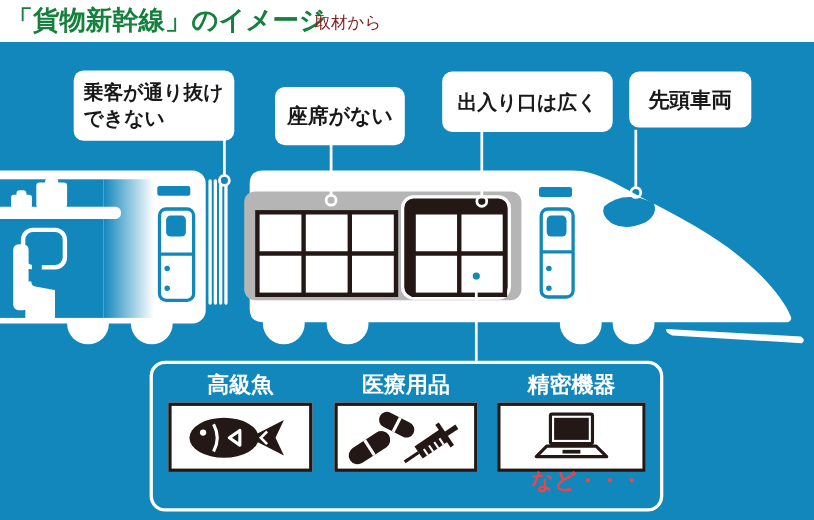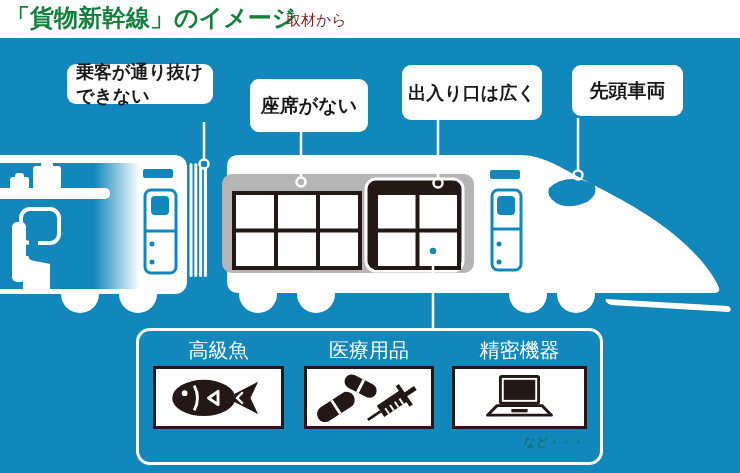--- a/index.html
+++ b/index.html
@@ -4,35 +4,35 @@
 <style>
   html,body{margin:0;padding:0;background:#fff;}
   .figure{position:relative;width:740px;height:473px;background:#fff;
           font-family:"Liberation Sans",sans-serif;overflow:hidden;}
   .titlebar{position:absolute;left:0;top:0;width:740px;height:38px;background:#fff;}
   .title{position:absolute;left:6px;top:2px;font-size:24px;font-weight:bold;color:#15803d;}
   .subtitle{position:absolute;left:286px;top:11px;font-size:15px;color:#7f1d1d;}
   .scene{position:absolute;left:0;top:0;}
   .callout{position:absolute;background:#fff;border-radius:9px;color:#191919;font-weight:bold;
            display:flex;align-items:center;justify-content:center;box-sizing:border-box;}
-  .callout-1{left:67px;top:64px;width:146px;height:40px;font-size:18px;line-height:24px;
+  .callout-1{left:67px;top:64px;width:146px;height:64px;font-size:18px;line-height:24px;
              justify-content:flex-start;padding-left:9px;text-align:left;white-space:pre-line;}
   .callout-2{left:250px;top:79px;width:118px;height:53px;font-size:19px;}
-  .callout-3{left:402px;top:65px;width:140px;height:55px;font-size:18px;}
+  .callout-3{left:402px;top:65px;width:155px;height:55px;font-size:18px;}
   .callout-4{left:572px;top:65px;width:111px;height:51px;font-size:19px;}
   .cargo-panel{position:absolute;left:136px;top:328px;width:467px;height:137px;
                border:3px solid #fff;border-radius:14px;box-sizing:border-box;}
   .cargo-item{position:absolute;top:6px;text-align:center;}
   .item-1{left:14px;width:131px;}
   .item-2{left:165px;width:130px;}
   .item-3{left:313px;width:135px;}
-  .item-label{font-size:20px;font-weight:normal;color:#fff;height:26px;line-height:26px;}
+  .item-label{font-size:20px;font-weight:bold;color:#fff;height:26px;line-height:26px;}
   .item-box{margin-top:3px;height:63px;background:#fff;border:3px solid #231815;box-sizing:border-box;}
   .item-box svg{display:block;width:100%;height:100%;}
-  .footer-note{position:absolute;right:16px;bottom:11px;font-size:12px;font-weight:bold;color:#0f766e;}
+  .footer-note{position:absolute;right:16px;bottom:11px;font-size:20px;font-weight:bold;color:#ef4444;}
 </style>
 </head>
 <body>
 
 <div class="figure">
 
   <svg class="scene" width="740" height="473" viewBox="0 0 740 473">
     <defs>
       <linearGradient id="fade" x1="0" y1="0" x2="1" y2="0">
         <stop offset="0" stop-color="#1287BB" stop-opacity="1"></stop>

